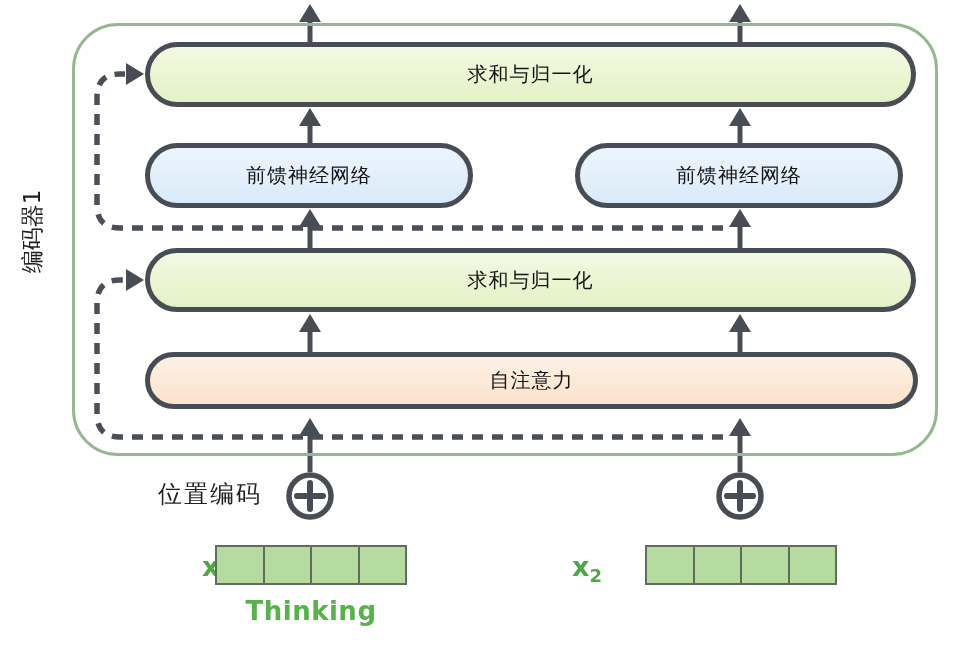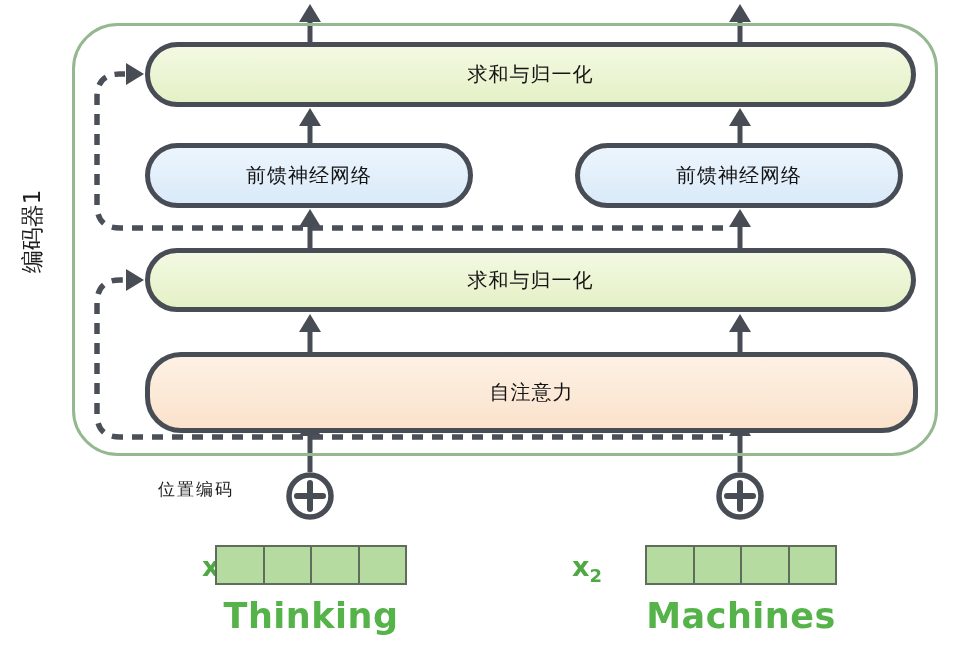--- a/index.html
+++ b/index.html
@@ -28,54 +28,54 @@
     font-size:20px; color:#141414; letter-spacing:1px;
   }
   .pill-addnorm { background:linear-gradient(180deg,#f3f9e2 0%,#e4f1c6 100%); }
   .pill-ffn     { background:linear-gradient(180deg,#ecf5fd 0%,#daeaf9 100%);font-family:Liberation Serif, serif; }
   .pill-attn    { background:linear-gradient(180deg,#fdf1e4 0%,#fbe2cc 100%); }
 
   .pill-addnorm-top { left:145px; top:42px;  width:771px; height:65px; }
   .pill-ffn-left    { left:145px; top:143px; width:328px; height:65px; }
   .pill-ffn-right   { left:575px; top:143px; width:328px; height:65px; }
   .pill-addnorm-mid { left:145px; top:248px; width:771px; height:64px; }
-  .pill-attn-main   { left:145px; top:352px; width:773px; height:81px; }
+  .pill-attn-main   { left:145px; top:352px; width:773px; height:57px; }
 
   
   .arrow-line  { stroke:#474c55; stroke-width:5; fill:none; }
   .arrow-head  { fill:#474c55; stroke:none; }
   .dashed-path { stroke:#4a4f58; stroke-width:5.5; fill:none; stroke-dasharray:11 9; }
   .ring        { fill:#ffffff; stroke:#474c55; stroke-width:5.5; }
   .ring-bar    { stroke:#474c55; stroke-width:6; stroke-linecap:round; }
 
   
   .pos-enc-label {
     position:absolute; left:158px; top:478px; width:130px;
-    font-size:17px; color:#1f1f1f; letter-spacing:2px;
+    font-size:24px; color:#1f1f1f; letter-spacing:2px;
   }
   .vec-label {
     position:absolute; top:551px; font-size:27px; font-weight:bold; color:#4fa844;
   }
   .vec-label sub { font-size:18px; }
   .vec-label-1 { left:170px;margin-left:32px; }
   .vec-label-2 { left:572px; }
 
   .vector {
     position:absolute; top:545px; width:192px; height:40px;
     display:flex; box-sizing:border-box;
     border:2px solid #5f6e5a; background:#b6dba1;
   }
   .vector-1 { left:215px; }
   .vector-2 { left:645px; }
   .vector .cell { flex:1; border-right:2px solid #5f6e5a; }
   .vector .cell:last-child { border-right:none; }
 
   .word {
     position:absolute; top:596px; width:192px; text-align:center;
-    font-size:35px; font-weight:bold; color:#55b34a; letter-spacing:0.5px;
+    font-size:26px; font-weight:bold; color:#55b34a; letter-spacing:0.5px;
   }
   .word-1 { left:215px; }
   .word-2 { left:645px; }
 </style>
 </head>
 <body>
 
 <div class="canvas">
 
   <svg class="overlay" viewBox="0 0 960 648">
@@ -177,15 +177,14 @@
   </div>
   <div class="word word-1">Thinking</div>
 
   <div class="vec-label vec-label-2"><span>x</span><sub>2</sub></div>
   <div class="vector vector-2">
     <div class="cell"></div>
     <div class="cell"></div>
     <div class="cell"></div>
     <div class="cell"></div>
   </div>
-  <div class="word word-2">Machines</div>
 
 </div>
 
 </body></html>

